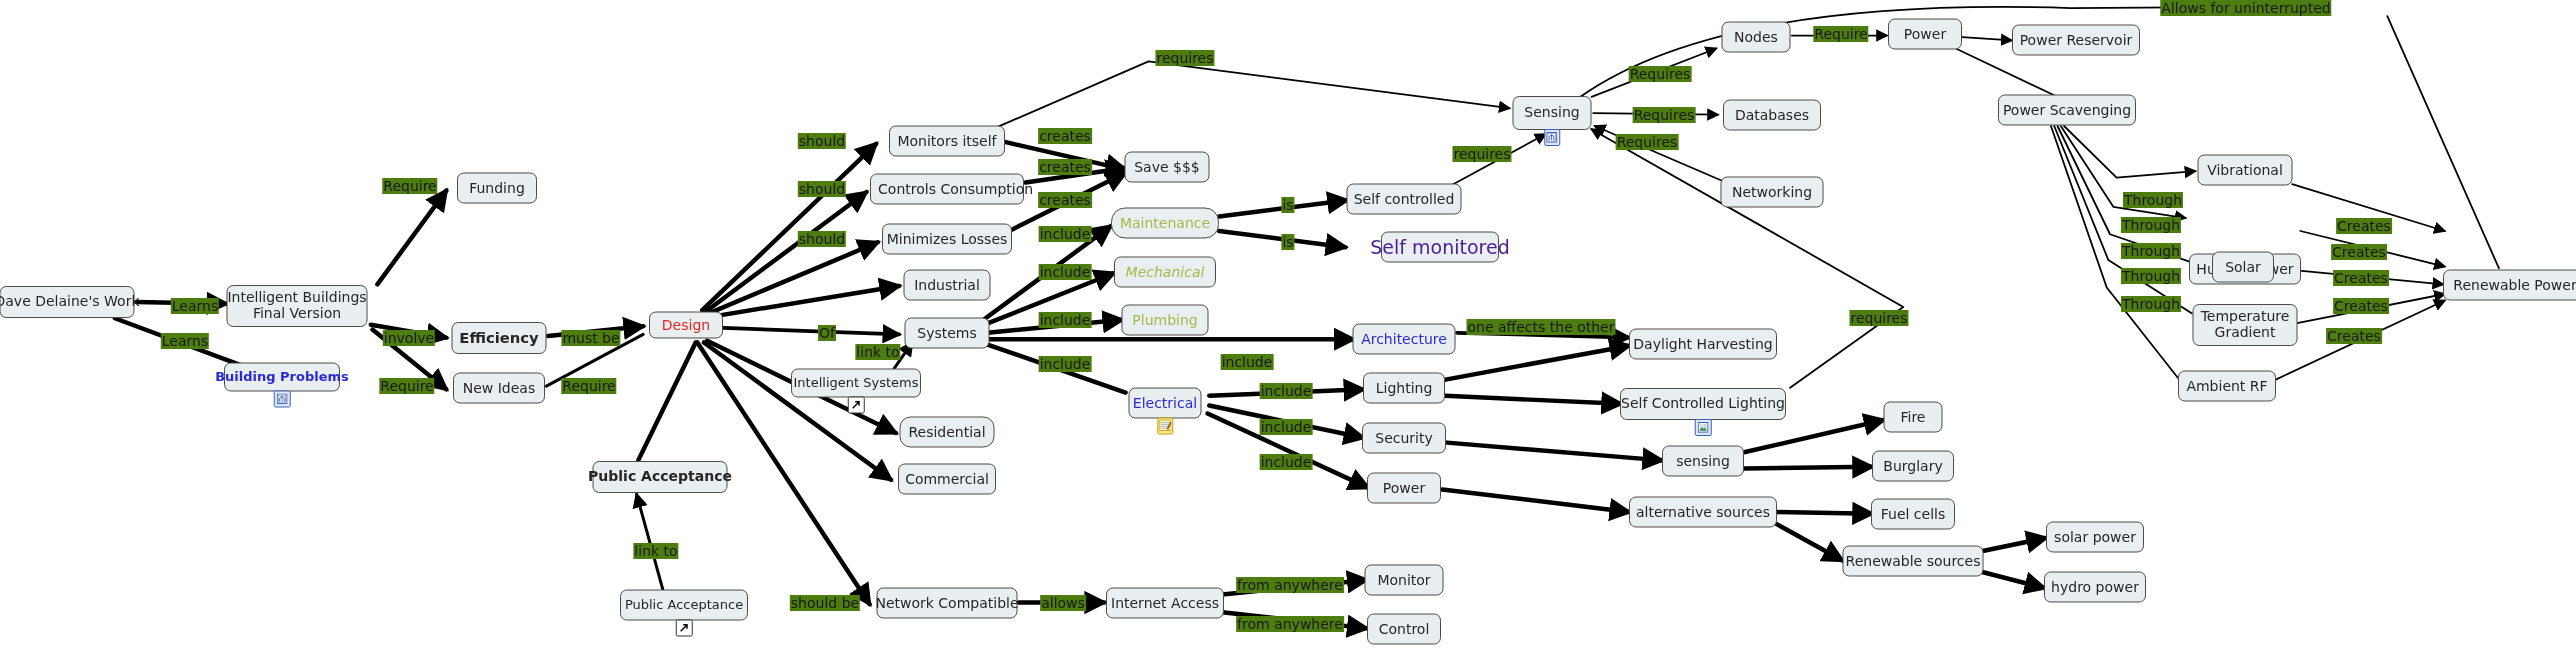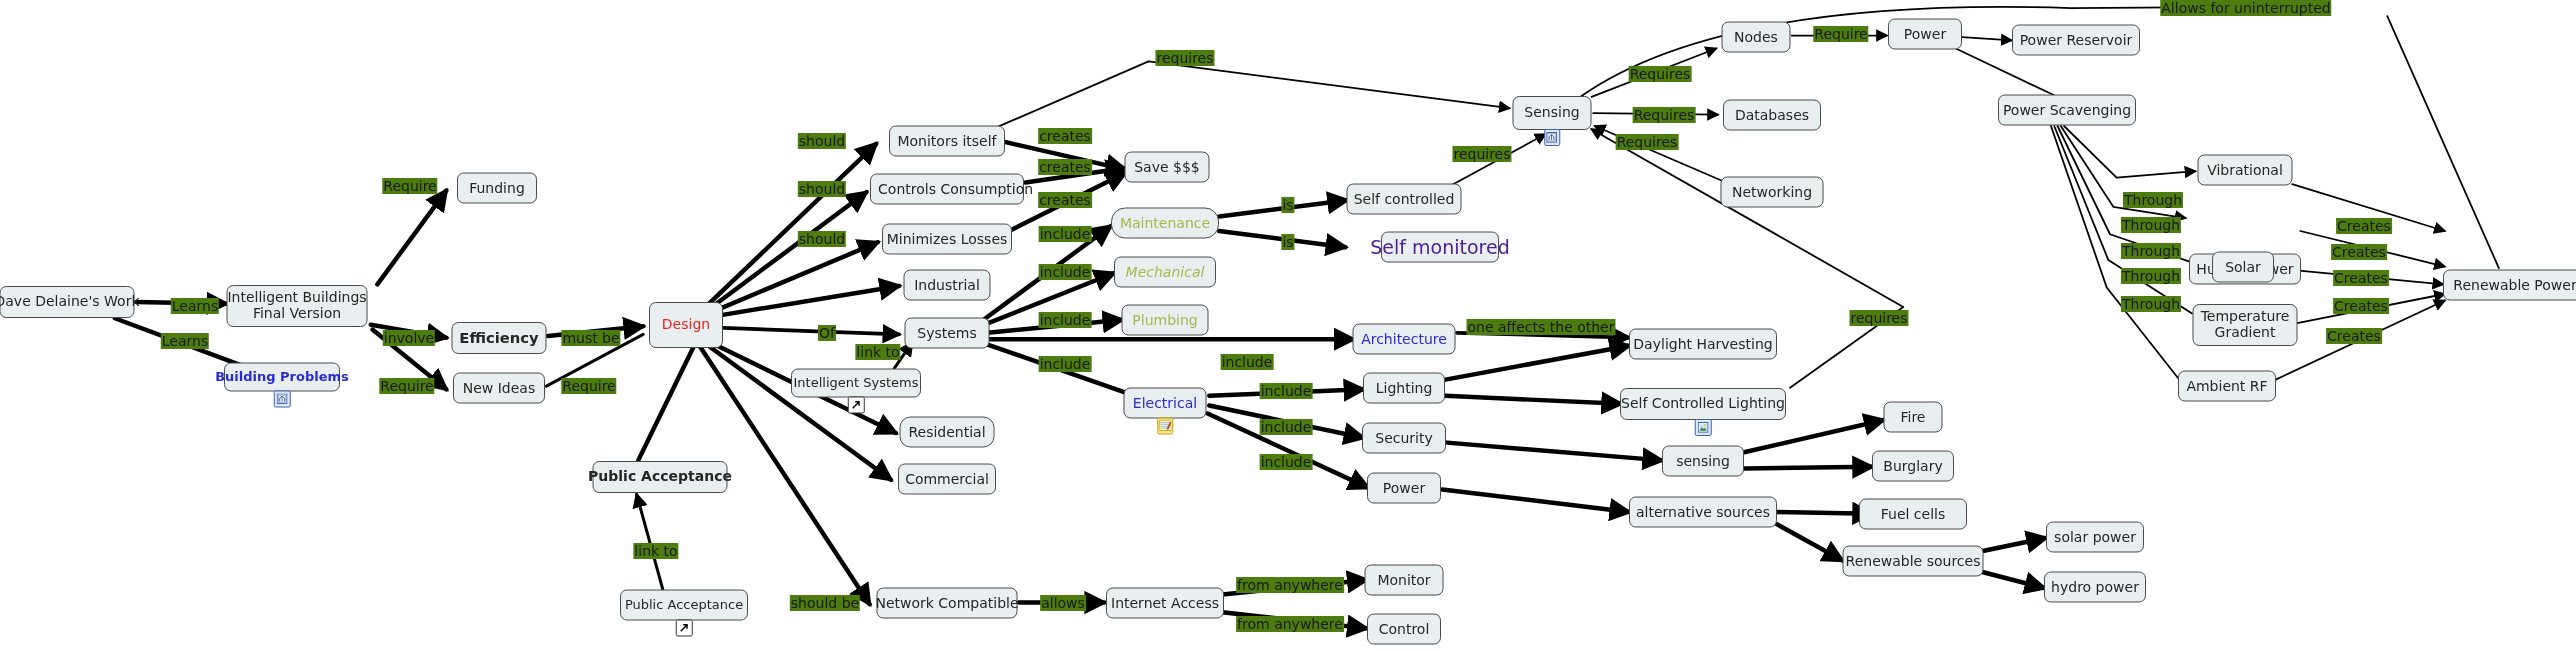--- a/index.html
+++ b/index.html
@@ -108,41 +108,41 @@
       <div class="node" style="left: 297px; top: 306px; width: 141px; height: 42px; font-size: 14px; color: rgb(38, 38, 38);"><span>Intelligent Buildings
 Final Version</span></div>
       <div class="node bold" style="left: 282px; top: 377px; width: 116px; height: 29px; font-size: 13px; color: rgb(42, 42, 212);"><span>Building Problems</span><span class="badge" style="left: 50%; top: 27px;"><svg width="10.6" height="10.6" viewBox="0 0 11 11">
             <rect x="0.5" y="0.5" width="10" height="10" fill="#fff" stroke="#3a62b4"></rect>
             <rect x="1.7" y="1.7" width="7.6" height="7.6" fill="#eef3fb" stroke="#6d8cc4" stroke-width="0.6"></rect>
             <path d="M5.5 2.6 L3 5.2 M5.5 2.6 L8 5.2 M5.5 2.6 L5.5 8.4 M3 5.2 L3 8.4 M8 5.2 L8 8.4" stroke="#2b4a86" stroke-width="0.8" fill="none"></path>
           </svg></span></div>
       <div class="node" style="left: 497px; top: 188px; width: 80px; height: 31px; font-size: 14px; color: rgb(38, 38, 38);"><span>Funding</span></div>
       <div class="node bold" style="left: 499px; top: 338px; width: 95px; height: 32px; font-size: 14.8px; color: rgb(38, 38, 38);"><span>Efficiency</span></div>
       <div class="node" style="left: 499px; top: 388px; width: 92px; height: 31px; font-size: 14px; color: rgb(38, 38, 38);"><span>New Ideas</span></div>
-      <div class="node" style="left: 686px; top: 325px; width: 74px; height: 46px; font-size: 14px; color: rgb(232, 37, 31);"><span>Design</span></div>
+      <div class="node" style="left: 686px; top: 325px; width: 74px; height: 27px; font-size: 14px; color: rgb(232, 37, 31);"><span>Design</span></div>
       <div class="node bold" style="left: 660px; top: 477px; width: 135px; height: 32px; font-size: 14px; color: rgb(38, 38, 38);"><span>Public Acceptance</span></div>
       <div class="node" style="left: 684px; top: 605px; width: 128px; height: 31px; font-size: 13px; color: rgb(38, 38, 38);"><span>Public Acceptance</span><span class="badge" style="background: rgb(255, 255, 255); border-color: rgb(51, 51, 51); left: 50%; top: 29px;"><svg width="10.6" height="10.6" viewBox="0 0 11 11">
             <path d="M2 9 L8.2 2.8 M4.6 2.4 L8.6 2.4 L8.6 6.4" stroke="#000" stroke-width="1.5" fill="none"></path>
           </svg></span></div>
       <div class="node" style="left: 947px; top: 141px; width: 116px; height: 31px; font-size: 14px; color: rgb(38, 38, 38);"><span>Monitors itself</span></div>
       <div class="node" style="left: 947px; top: 189px; width: 154px; height: 31px; font-size: 14px; color: rgb(38, 38, 38); padding-left: 24px;"><span>Controls Consumption</span></div>
       <div class="node" style="left: 947px; top: 239px; width: 130px; height: 31px; font-size: 14px; color: rgb(38, 38, 38);"><span>Minimizes Losses</span></div>
       <div class="node" style="left: 947px; top: 285px; width: 87px; height: 31px; font-size: 14px; color: rgb(38, 38, 38);"><span>Industrial</span></div>
       <div class="node" style="left: 947px; top: 333px; width: 85px; height: 31px; font-size: 14px; color: rgb(38, 38, 38);"><span>Systems</span></div>
       <div class="node" style="left: 856px; top: 383px; width: 130px; height: 29px; font-size: 13px; color: rgb(38, 38, 38); justify-content: center;"><span>Intelligent Systems</span><span class="badge" style="background: rgb(255, 255, 255); border-color: rgb(51, 51, 51); left: 50%; top: 27px;"><svg width="10.6" height="10.6" viewBox="0 0 11 11">
             <path d="M2 9 L8.2 2.8 M4.6 2.4 L8.6 2.4 L8.6 6.4" stroke="#000" stroke-width="1.5" fill="none"></path>
           </svg></span></div>
       <div class="node" style="left: 947px; top: 432px; width: 95px; height: 31px; font-size: 14px; color: rgb(38, 38, 38); border-radius: 11px;"><span>Residential</span></div>
       <div class="node" style="left: 947px; top: 479px; width: 98px; height: 31px; font-size: 14px; color: rgb(38, 38, 38);"><span>Commercial</span></div>
       <div class="node" style="left: 947px; top: 603px; width: 141px; height: 31px; font-size: 14px; color: rgb(38, 38, 38);"><span>Network Compatible</span></div>
       <div class="node" style="left: 1167px; top: 167px; width: 85px; height: 31px; font-size: 14px; color: rgb(38, 38, 38);"><span>Save $$$</span></div>
       <div class="node" style="left: 1165px; top: 223px; width: 108px; height: 31px; font-size: 14px; color: rgb(165, 184, 74); border-radius: 14px;"><span>Maintenance</span></div>
       <div class="node" style="left: 1165px; top: 272px; width: 102px; height: 31px; font-size: 14px; color: rgb(165, 184, 74); font-style: italic;"><span>Mechanical</span></div>
       <div class="node" style="left: 1165px; top: 320px; width: 87px; height: 31px; font-size: 14px; color: rgb(165, 184, 74);"><span>Plumbing</span></div>
-      <div class="node" style="left: 1165px; top: 403px; width: 83px; height: 31px; font-size: 14px; color: rgb(42, 42, 212);"><span>Electrical</span><span class="badge note" style="left: 50%; top: 29px;"><svg width="12.5" height="11.6" viewBox="0 0 13 12">
+      <div class="node" style="left: 1165px; top: 403px; width: 73px; height: 31px; font-size: 14px; color: rgb(42, 42, 212);"><span>Electrical</span><span class="badge note" style="left: 50%; top: 29px;"><svg width="12.5" height="11.6" viewBox="0 0 13 12">
             <rect x="0.5" y="0.5" width="12" height="11" fill="#fff9d0" stroke="#caa400"></rect>
             <path d="M1.5 3h10 M1.5 5h10 M1.5 7h10 M1.5 9h7" stroke="#8fa8d8" stroke-width="0.8"></path>
             <path d="M8 9.6 L11.5 2.5 L12.6 3.4 L9.2 10.4 z" fill="#d05a1e" stroke="#7a3310" stroke-width="0.5"></path>
           </svg></span></div>
       <div class="node" style="left: 1165px; top: 603px; width: 118px; height: 31px; font-size: 14px; color: rgb(38, 38, 38);"><span>Internet Access</span></div>
       <div class="node" style="left: 1404px; top: 199px; width: 115px; height: 31px; font-size: 14px; color: rgb(38, 38, 38);"><span>Self controlled</span></div>
       <div class="node" style="left: 1404px; top: 247px; width: 118px; height: 31px; font-size: 19px; color: #4c1d95; margin-left: 36px;"><span>Self monitored</span></div>
       <div class="node" style="left: 1404px; top: 339px; width: 103px; height: 31px; font-size: 14px; color: rgb(42, 42, 212);"><span>Architecture</span></div>
       <div class="node" style="left: 1404px; top: 388px; width: 82px; height: 31px; font-size: 14px; color: rgb(38, 38, 38);"><span>Lighting</span></div>
       <div class="node" style="left: 1404px; top: 438px; width: 84px; height: 31px; font-size: 14px; color: rgb(38, 38, 38);"><span>Security</span></div>
@@ -160,21 +160,21 @@
       <div class="node" style="left: 1703px; top: 404px; width: 166px; height: 32px; font-size: 14px; color: rgb(38, 38, 38);"><span>Self Controlled Lighting</span><span class="badge" style="left: 50%; top: 30px;"><svg width="10.6" height="10.6" viewBox="0 0 11 11">
             <rect x="0.5" y="0.5" width="10" height="10" fill="#fff" stroke="#3a62b4"></rect>
             <rect x="1.6" y="1.6" width="7.8" height="7.8" fill="#cfe4f5"></rect>
             <path d="M1.8 9 L4.3 5.2 L6.1 7.3 L7.6 5.6 L9.2 9 z" fill="#3f8a3f"></path>
             <circle cx="7.6" cy="3.4" r="1.1" fill="#f2c531"></circle>
           </svg></span></div>
       <div class="node" style="left: 1703px; top: 461px; width: 82px; height: 31px; font-size: 14px; color: rgb(38, 38, 38);"><span>sensing</span></div>
       <div class="node" style="left: 1703px; top: 512px; width: 148px; height: 31px; font-size: 14px; color: rgb(38, 38, 38);"><span>alternative sources</span></div>
       <div class="node" style="left: 1913px; top: 417px; width: 59px; height: 31px; font-size: 14px; color: rgb(38, 38, 38);"><span>Fire</span></div>
       <div class="node" style="left: 1913px; top: 466px; width: 82px; height: 31px; font-size: 14px; color: rgb(38, 38, 38);"><span>Burglary</span></div>
-      <div class="node" style="left: 1913px; top: 514px; width: 108px; height: 31px; font-size: 14px; color: rgb(38, 38, 38);"><span>Fuel cells</span></div>
+      <div class="node" style="left: 1913px; top: 514px; width: 84px; height: 31px; font-size: 14px; color: rgb(38, 38, 38);"><span>Fuel cells</span></div>
       <div class="node" style="left: 1913px; top: 561px; width: 141px; height: 31px; font-size: 14px; color: rgb(38, 38, 38);"><span>Renewable sources</span></div>
       <div class="node" style="left: 2095px; top: 537px; width: 98px; height: 31px; font-size: 14px; color: rgb(38, 38, 38);"><span>solar power</span></div>
       <div class="node" style="left: 2095px; top: 587px; width: 102px; height: 31px; font-size: 14px; color: rgb(38, 38, 38);"><span>hydro power</span></div>
       <div class="node" style="left: 1756px; top: 37px; width: 69px; height: 31px; font-size: 14px; color: rgb(38, 38, 38);"><span>Nodes</span></div>
       <div class="node" style="left: 1925px; top: 34px; width: 74px; height: 31px; font-size: 14px; color: rgb(38, 38, 38);"><span>Power</span></div>
       <div class="node" style="left: 2076px; top: 40px; width: 128px; height: 31px; font-size: 14px; color: rgb(38, 38, 38);"><span>Power Reservoir</span></div>
       <div class="node" style="left: 2067px; top: 110px; width: 138px; height: 31px; font-size: 14px; color: rgb(38, 38, 38);"><span>Power Scavenging</span></div>
       <div class="node" style="left: 2245px; top: 170px; width: 95px; height: 31px; font-size: 14px; color: rgb(38, 38, 38);"><span>Vibrational</span></div>
       <div class="node" style="left: 2245px; top: 225px; width: 112px; height: 31px; font-size: 14px; color: rgb(38, 38, 38); margin-top: 44px;"><span>Human Power</span></div>
       <div class="node" style="left: 2243px; top: 267px; width: 62px; height: 31px; font-size: 14px; color: rgb(38, 38, 38);"><span>Solar</span></div>

